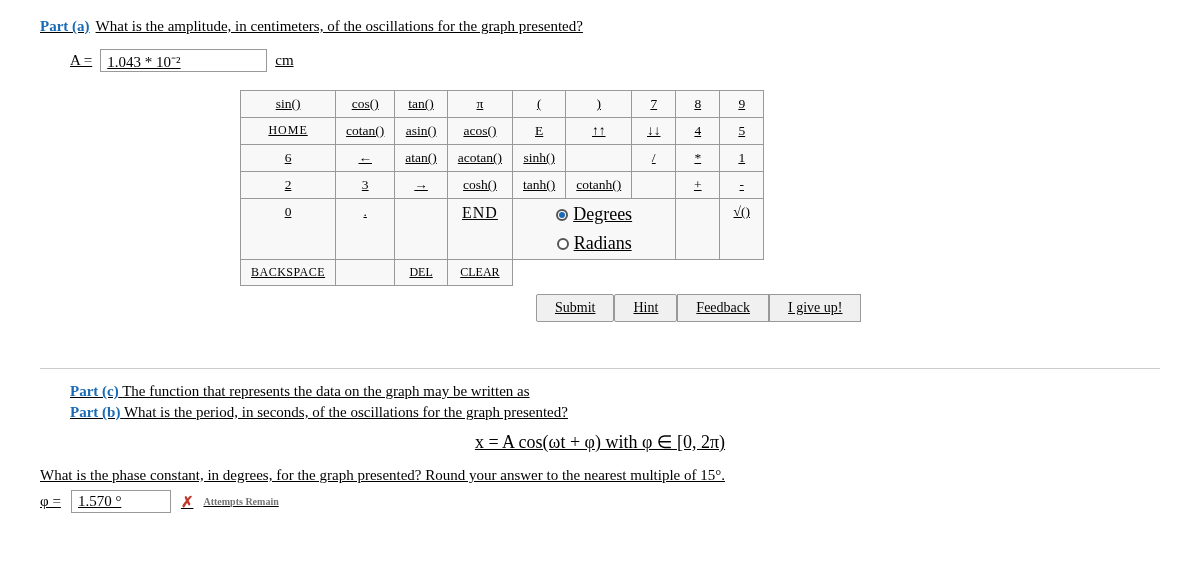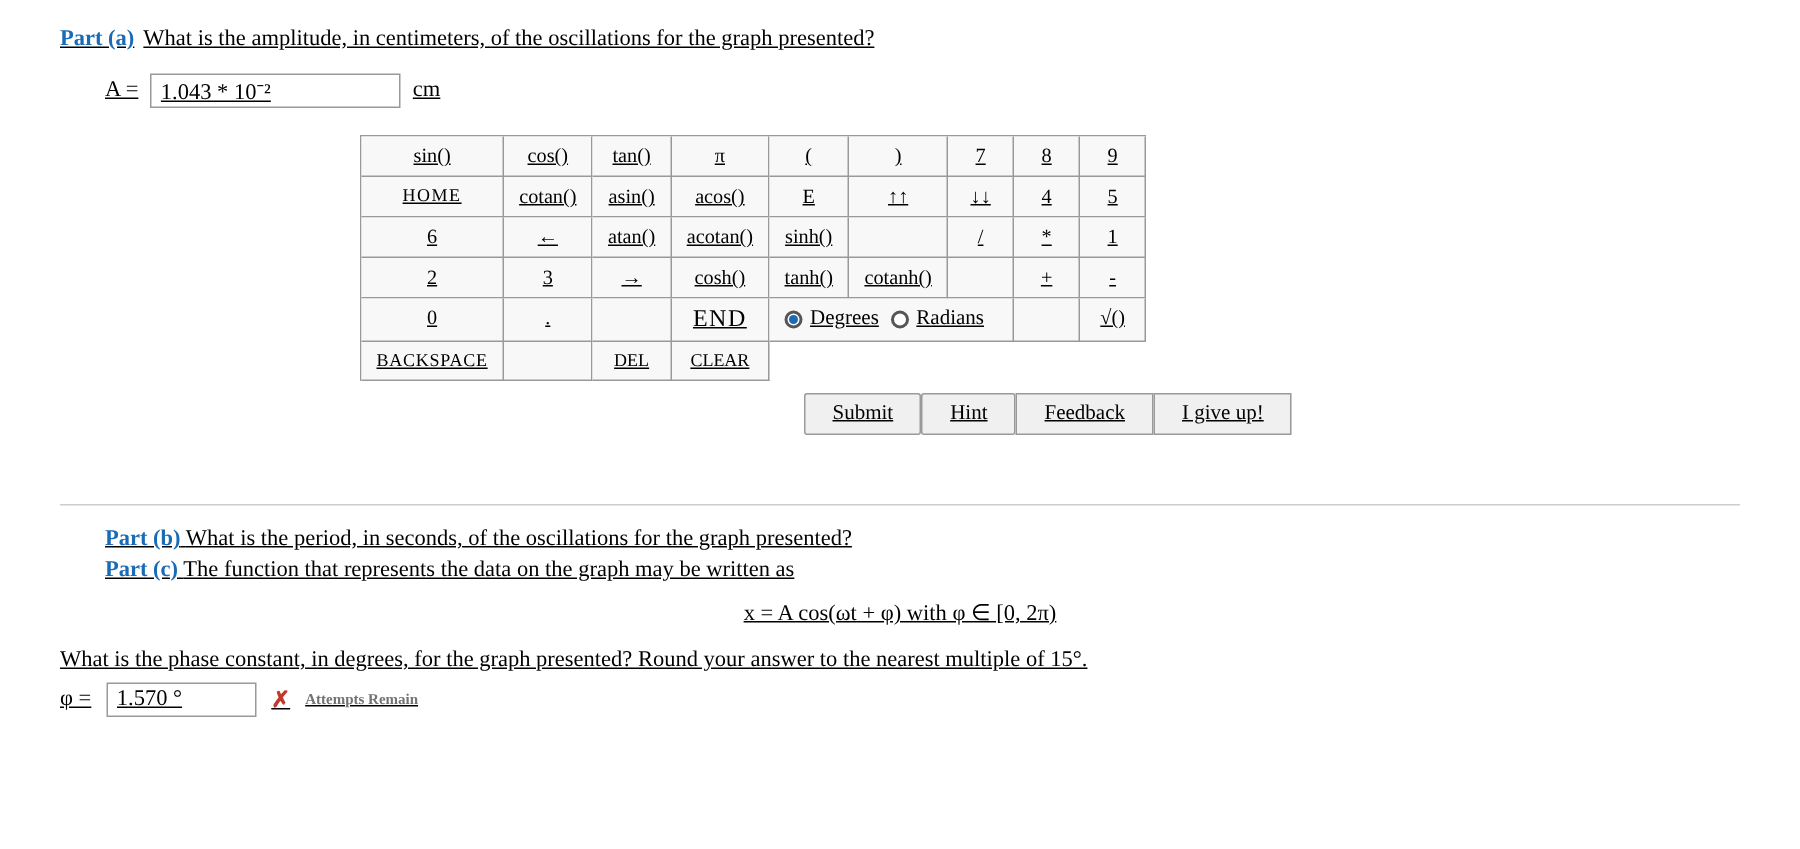--- a/index.html
+++ b/index.html
@@ -79,26 +79,27 @@
     }
     .calc-cell.home { font-size: 12px; font-variant: small-caps; letter-spacing: 1px; }
     .calc-cell.end-key { font-size: 16px; font-variant: small-caps; letter-spacing: 1px; }
     .calc-cell.backspace-key { font-size: 12px; letter-spacing: 0.5px; min-width: 90px; }
     .calc-cell.del-key { font-size: 12px; font-variant: small-caps; }
     .calc-cell.clear-key { font-size: 12px; font-variant: small-caps; }
     .degrees-row {
       border-right: 1px solid #999;
       border-bottom: 1px solid #999;
       padding: 5px 10px;
-      font-size: 14px;
+      font-size: 18px;
       background: #f8f8f8;
       grid-column: span 3;
       display: flex;
       align-items: center;
       gap: 8px;
+      flex-direction: column;
     }
     .radio-btn {
       width: 12px; height: 12px;
       border-radius: 50%;
       border: 2px solid #555;
       display: inline-block;
       background: #fff;
       position: relative;
     }
     .radio-btn.selected::after {
@@ -159,21 +160,21 @@
     .part-b-section {
       margin-left: 30px;
       margin-bottom: 6px;
     }
     .part-line {
       font-size: 15px;
       margin-bottom: 4px;
     }
     .formula-line {
       text-align: center;
-      font-size: 15px;
+      font-size: 18px;
       margin: 10px 0 14px 0;
     }
     .phase-section {
       font-size: 15px;
       margin-bottom: 6px;
     }
     .phase-answer-row {
       display: flex;
       align-items: center;
       gap: 10px;
@@ -275,26 +276,26 @@
       <button class="action-btn">Hint</button>
       <button class="feedback-btn">Feedback</button>
       <button class="igiveup-btn">I give up!</button>
     </div>
   </div>
 
   <hr class="divider">
 
   <div class="part-b-section">
     <div class="part-line">
+      <span class="part-label">Part (c)</span>
+      <span> </span><span>The function that represents the data on the graph may be written as</span>
+    </div>
+    <div class="part-line">
       <span class="part-label">Part (b)</span>
       <span> </span><span>What is the period, in seconds, of the oscillations for the graph presented?</span>
-    </div>
-    <div class="part-line">
-      <span class="part-label">Part (c)</span>
-      <span> </span><span>The function that represents the data on the graph may be written as</span>
     </div>
   </div>
 
   <div class="formula-line">
     <span>x = A cos(ωt + φ)   with   φ ∈ [0, 2π)</span>
   </div>
 
   <div class="phase-section">
     <span>What is the phase constant, in degrees, for the graph presented? Round your answer to the nearest multiple of 15°.</span>
     <div class="phase-answer-row">

